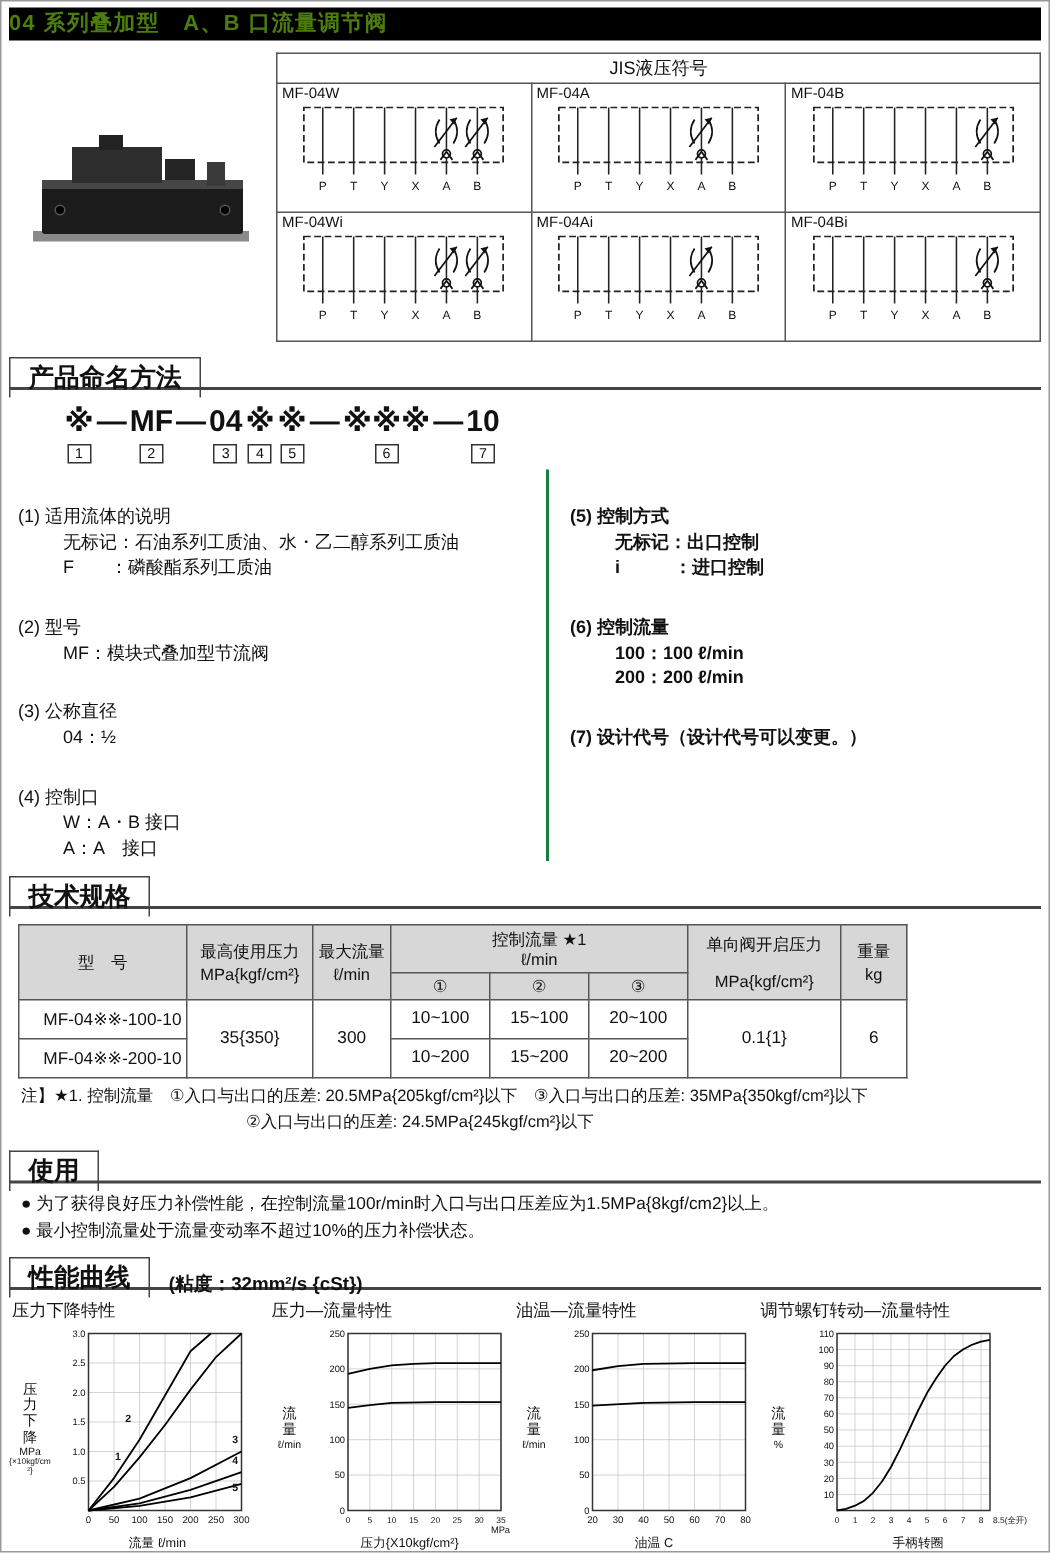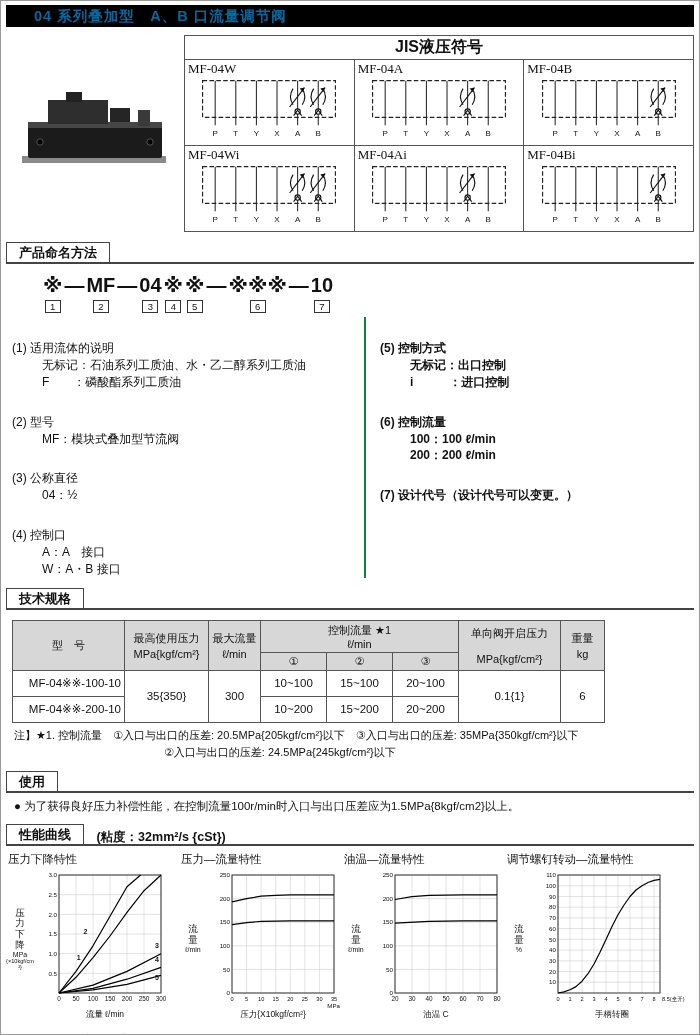--- a/index.html
+++ b/index.html
@@ -1,34 +1,34 @@
 <!DOCTYPE html>
 <html><head>
 <meta charset="utf-8">
 <style>
   * { box-sizing: border-box; }
   body { margin:0; background:#e9e9e9; font-family:"Liberation Sans","DejaVu Sans",sans-serif; }
   .page { width:700px; height:1035px; margin:0 auto; background:#fff; border:1px solid #999;
           padding:4px 5px; color:#111; position:relative; overflow:hidden; }
 
-  .title-bar { background:#000; color:#0369a1; font-size:14.5px; font-weight:bold; height:22px;
-               line-height:22px; padding-left:28px; letter-spacing:1px; }
+  .title-bar { background:#000; color:#4d7c0f; font-size:14.5px; font-weight:bold; height:22px;
+               line-height:22px; letter-spacing:1px; }
 
   .top-block { display:flex; margin-top:8px; }
   .photo-wrap { width:178px; display:flex; align-items:center; justify-content:center; }
   .jis-table { border-collapse:collapse; flex:1; table-layout:fixed; }
   .jis-table th, .jis-table td { border:1px solid #555; }
-  .jis-table th { font-size:16px; font-weight:bold; height:18px; text-align:center; }
+  .jis-table th { font-size:12px; font-weight:normal; height:18px; text-align:center; }
   .jis-table td { height:86px; vertical-align:top; padding:1px 3px; }
-  .sym-label { font-size:13px;font-family:Liberation Serif, serif; }
+  .sym-label { font-size:10px; }
   .sym-svg { display:block; margin:0 auto; }
 
   .section-head { border-bottom:2px solid #444; margin-top:10px; height:22px; }
   .section-title { display:inline-block; border:1.5px solid #444; border-bottom:none;
-                   padding:1px 12px 2px; font-size:13px; font-weight:bold; }
+                   padding:1px 12px 2px; font-size:17px; font-weight:bold; }
   .viscosity { font-size:12.5px; font-weight:bold; margin-left:8px; vertical-align:bottom; }
 
   #code-row { display:flex; align-items:flex-start; margin:10px 0 4px 36px; }
   .code-seg { display:flex; flex-direction:column; align-items:center; margin:0 1px; }
   .code-text { font-size:20px; font-weight:bold; line-height:22px; }
   .code-box { width:16px; height:13px; border:1px solid #333; font-size:9.5px; line-height:12px;
               text-align:center; margin-top:4px; }
 
   .explain { display:flex; font-size:12px; margin:2px 0 2px 6px; }
   #explain-left { width:352px; padding-right:6px; }
@@ -306,22 +306,22 @@
   <div class="explain">
     <div id="explain-left">
         <div class="item-head">(1) 适用流体的说明</div>
         <div class="item-line">无标记：石油系列工质油、水・乙二醇系列工质油</div>
         <div class="item-line">F　　：磷酸酯系列工质油</div>
         <div class="item-head">(2) 型号</div>
         <div class="item-line">MF：模块式叠加型节流阀</div>
         <div class="item-head">(3) 公称直径</div>
         <div class="item-line">04：½</div>
         <div class="item-head">(4) 控制口</div>
+        <div class="item-line">W：A・B 接口</div>
         <div class="item-line">A：A　接口</div>
-        <div class="item-line">W：A・B 接口</div>
       </div>
     <div id="explain-right">
         <div class="item-head">(5) 控制方式</div>
         <div class="item-line">无标记：出口控制</div>
         <div class="item-line">i　　　：进口控制</div>
         <div class="item-head">(6) 控制流量</div>
         <div class="item-line">100：100 ℓ/min</div>
         <div class="item-line">200：200 ℓ/min</div>
         <div class="item-head">(7) 设计代号（设计代号可以变更。）</div>
       </div>
@@ -394,20 +394,21 @@
     <div>注】★1. 控制流量　①入口与出口的压差: 20.5MPa{205kgf/cm²}以下　③入口与出口的压差: 35MPa{350kgf/cm²}以下</div>
     <div class="indent">②入口与出口的压差: 24.5MPa{245kgf/cm²}以下</div>
   </div>
 
   <div class="section-head">
     <span class="section-title">使用</span>
   </div>
 
   <div id="usage-bullets">
       <div class="bullet">为了获得良好压力补偿性能，在控制流量100r/min时入口与出口压差应为1.5MPa{8kgf/cm2}以上。</div>
+      <div class="bullet">最小控制流量处于流量变动率不超过10%的压力补偿状态。</div>
     </div>
 
   <div class="section-head">
     <span class="section-title">性能曲线</span>
     <span class="viscosity">(粘度：32mm²/s {cSt})</span>
   </div>
 
   <div id="charts-row">
       <div class="chart">
         <div class="chart-title">压力下降特性</div>

